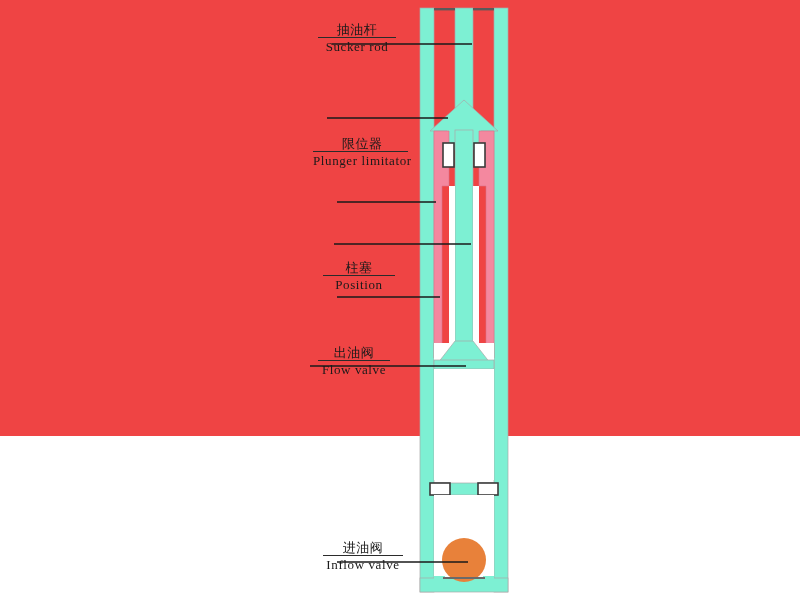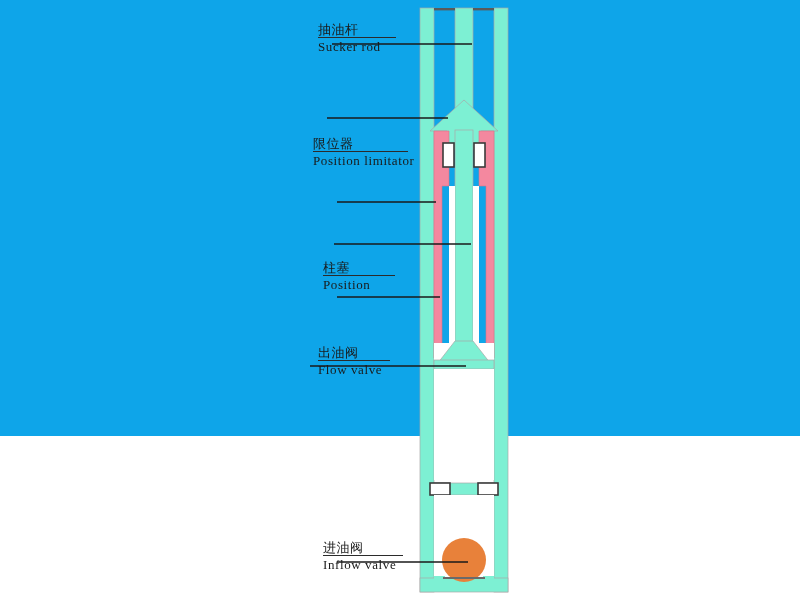--- a/index.html
+++ b/index.html
@@ -10,21 +10,22 @@
   body {
     width: 800px;
     height: 600px;
     font-family: "Liberation Serif", "DejaVu Serif", serif;
     overflow: hidden;
   }
   #canvas {
     position: relative;
     width: 800px;
     height: 436px;
-    background: #0ea5e9;
+    background: #ef4444;
+    text-align: center;
   }
   svg.diagram {
     position: absolute;
     left: 0;
     top: 0;
     width: 800px;
     height: 600px;
   }
   .label {
     position: absolute;
@@ -139,21 +140,21 @@
 
   <div class="label" style="left:318px; top:22px;">
     <span class="cn">抽油杆</span>
     <span class="rule" style="width:78px;"></span>
     <span class="en">Sucker rod</span>
   </div>
 
   <div class="label" style="left:313px; top:96px;margin-top:40px;">
     <span class="cn">限位器</span>
     <span class="rule" style="width:95px;"></span>
-    <span class="en">Position limitator</span>
+    <span class="en">Plunger limitator</span>
   </div>
 
 
 
   <div class="label" style="left:323px; top:260px;">
     <span class="cn">柱塞</span>
     <span class="rule" style="width:72px;"></span>
     <span class="en">Position</span>
   </div>
 

